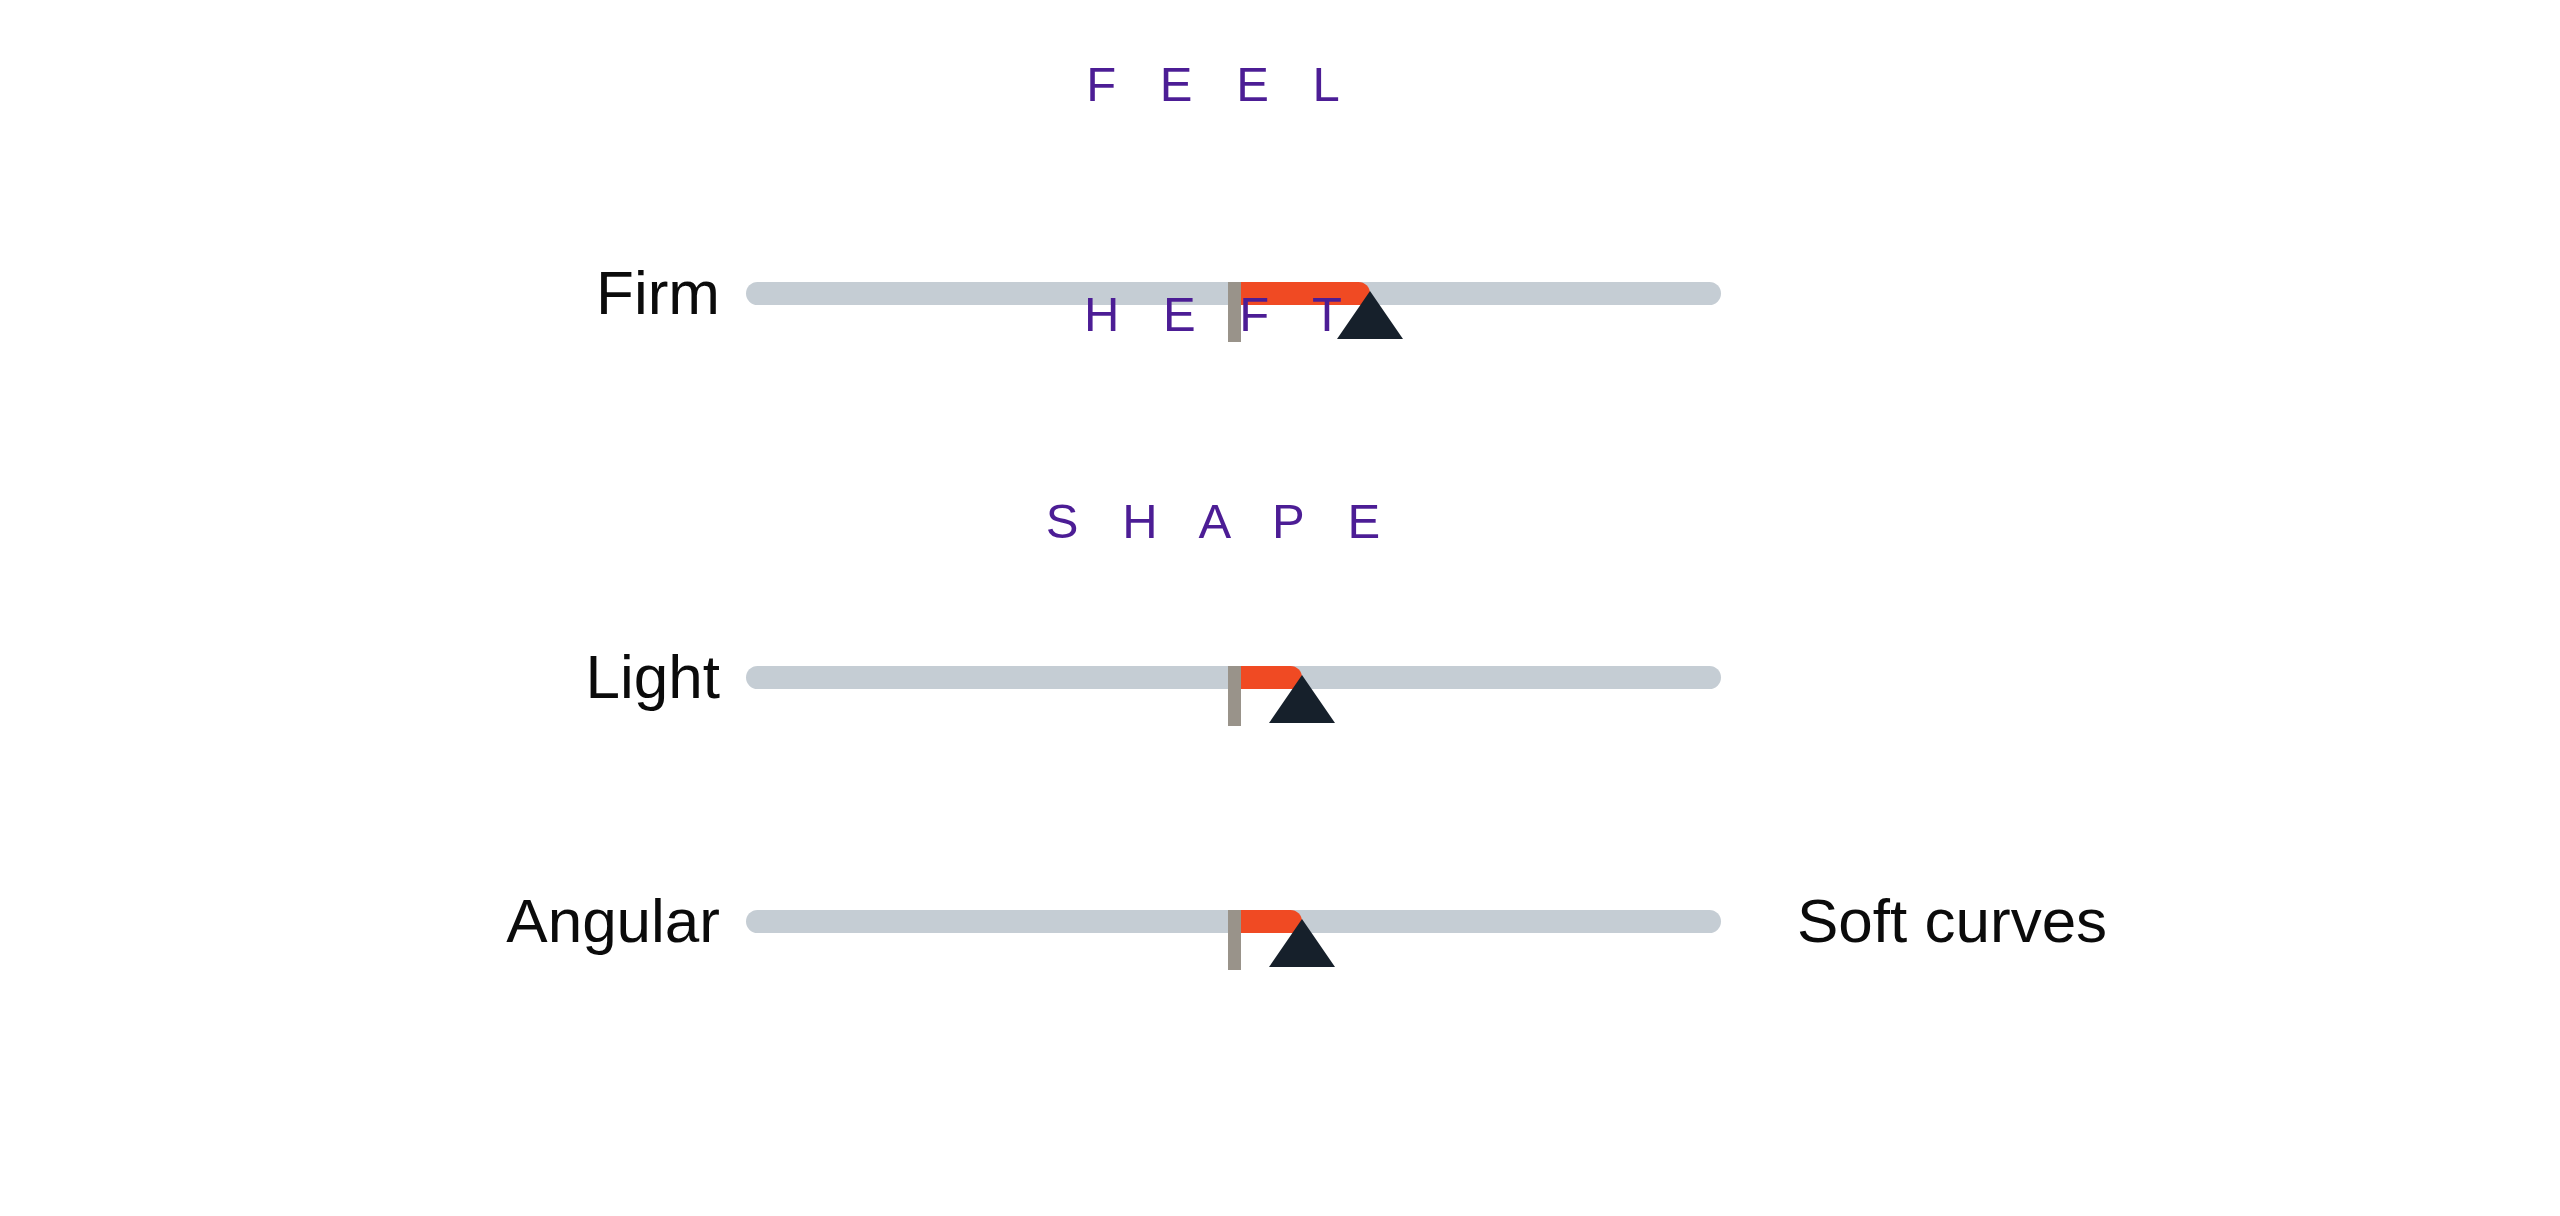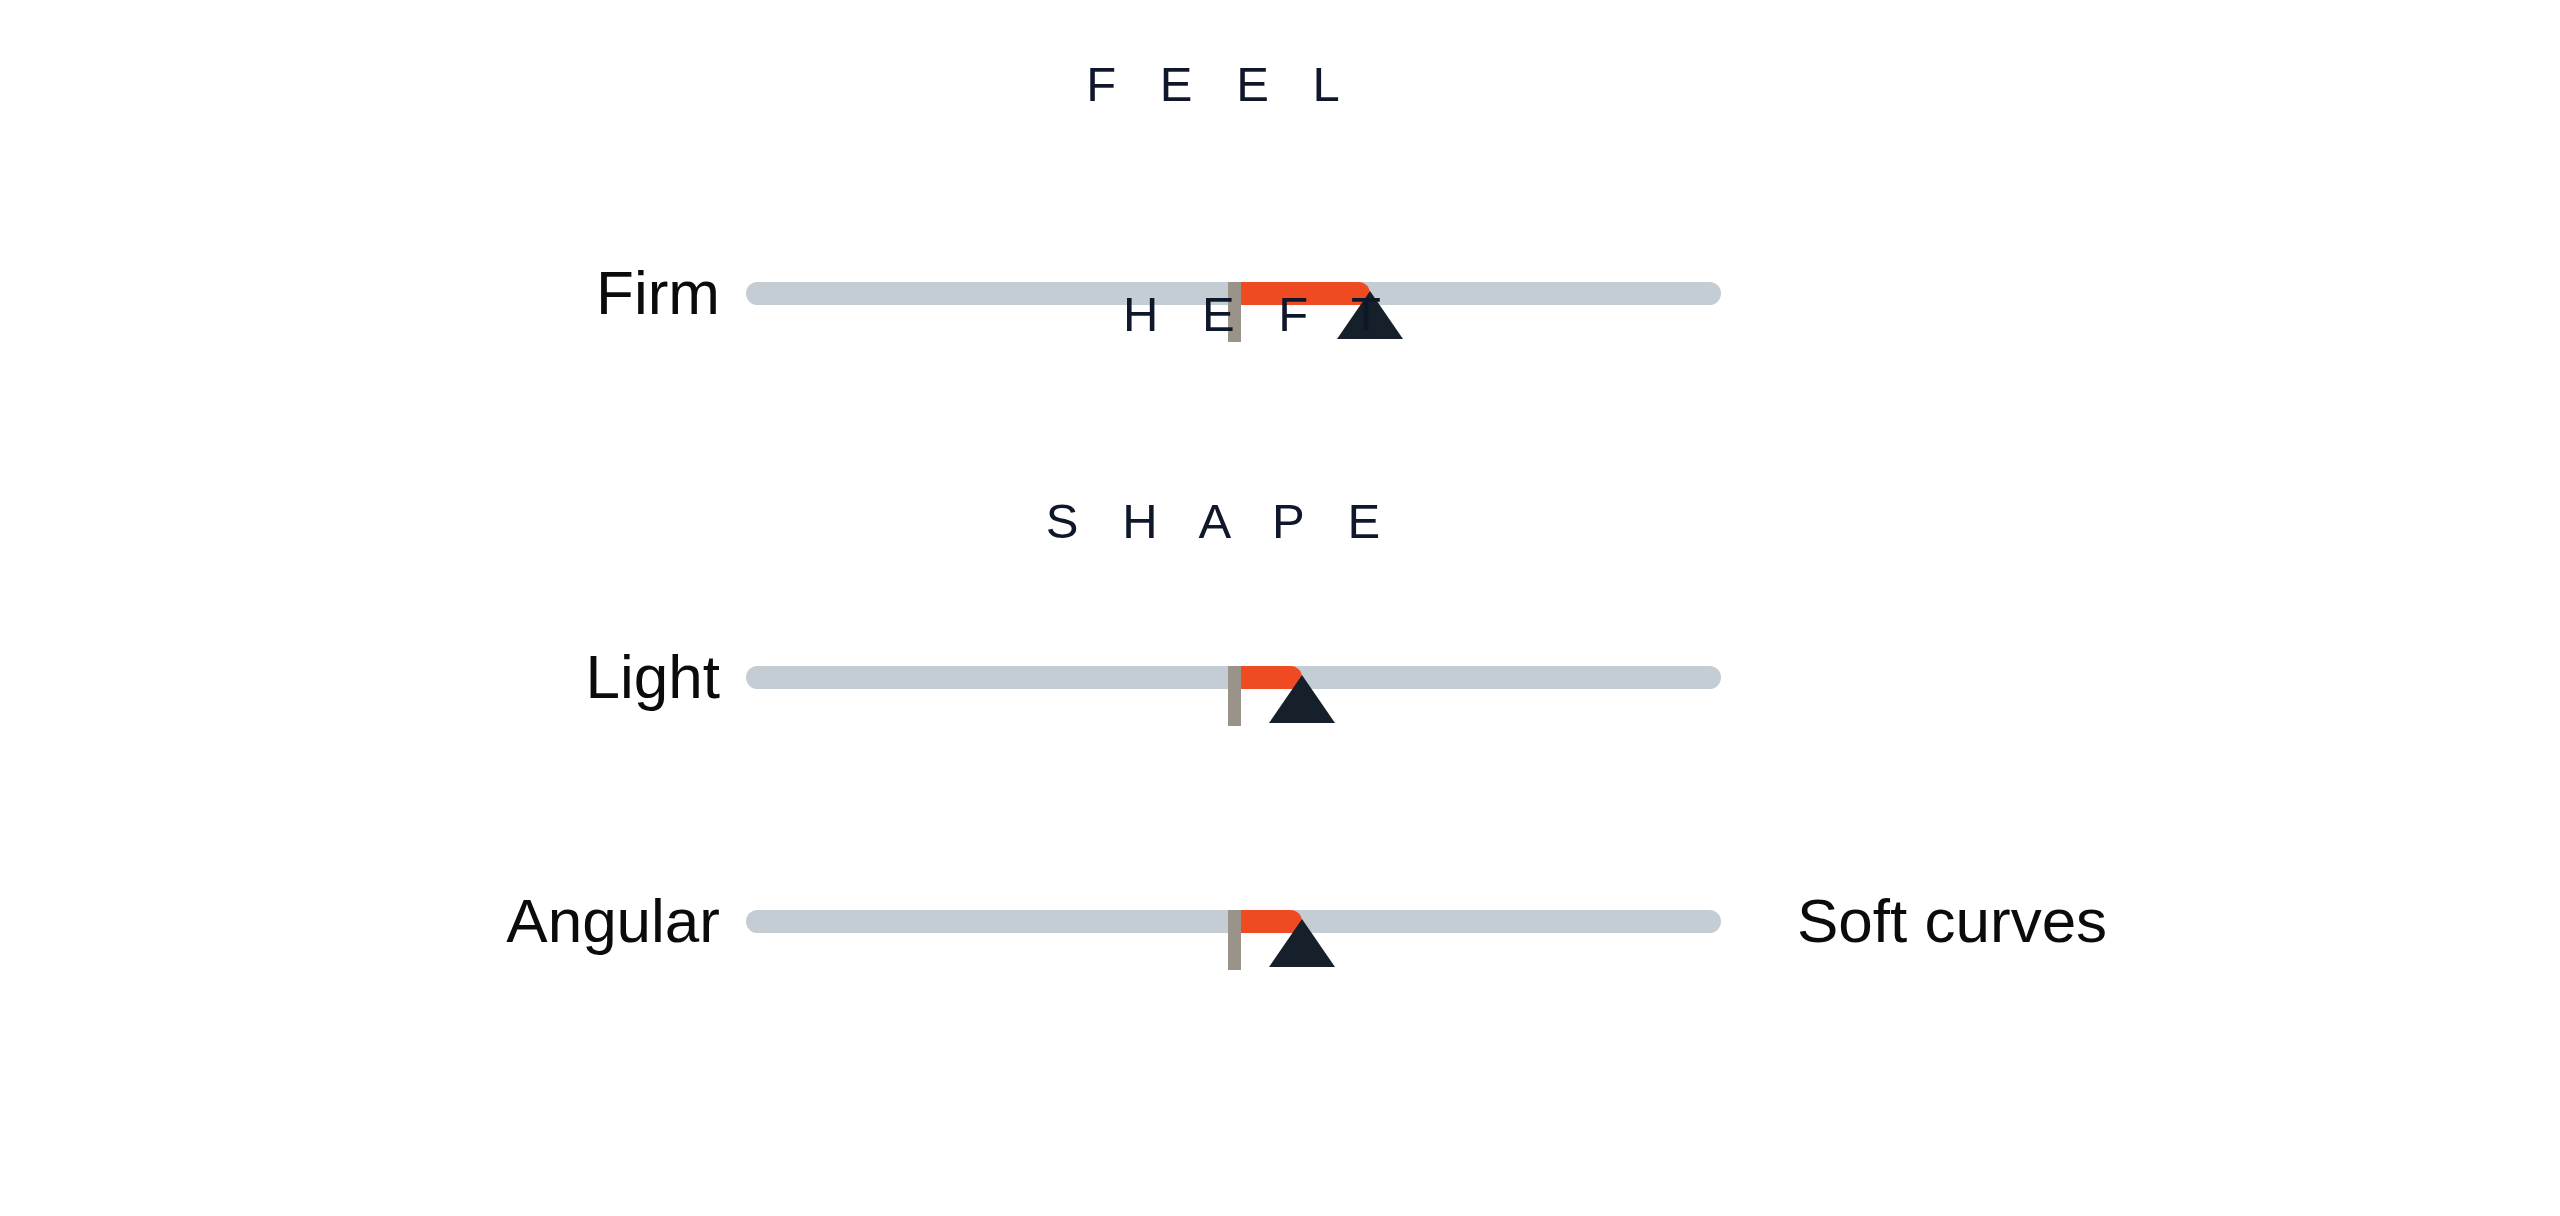--- a/index.html
+++ b/index.html
@@ -31,21 +31,21 @@
 
   .group-heading {
     position: absolute;
     left: 0;
     width: 2426px;          
     text-align: center;
     font-size: 49px;
     font-weight: 500;
     letter-spacing: 15px;
     text-indent: 15px;      
-    color: #0f172a;
+    color: #4c1d95;
     white-space: nowrap;
     line-height: 1;
   }
 
   
   .scale-row {
     position: absolute;
     left: 15px;
     width: 2560px;
     height: 130px;
@@ -122,21 +122,21 @@
       <div class="scale-row" style="top: 228px;">
         <div class="end-label low">Firm</div>
         <div class="scale-track">
           <div class="scale-fill" style="left: 487.5px; width: 136.5px;"></div>
         </div>
         <div class="scale-tick" style="left: 1212.5px;"></div>
         <div class="scale-marker" style="left: 1322px;"></div>
       </div>
     </div>
     <div class="attribute-group" style="top: 0px;">
-      <div class="group-heading" style="top: 290px; padding-left: 39px;">H E F T</div>
+      <div class="group-heading" style="top: 290px;">H E F T</div>
       <div class="scale-row" style="top: 612px;">
         <div class="end-label low">Light</div>
         <div class="scale-track">
           <div class="scale-fill" style="left: 487.5px; width: 68.25px;"></div>
         </div>
         <div class="scale-tick" style="left: 1212.5px;"></div>
         <div class="scale-marker" style="left: 1253.75px;"></div>
       </div>
     </div>
     <div class="attribute-group" style="top: 0px;">

